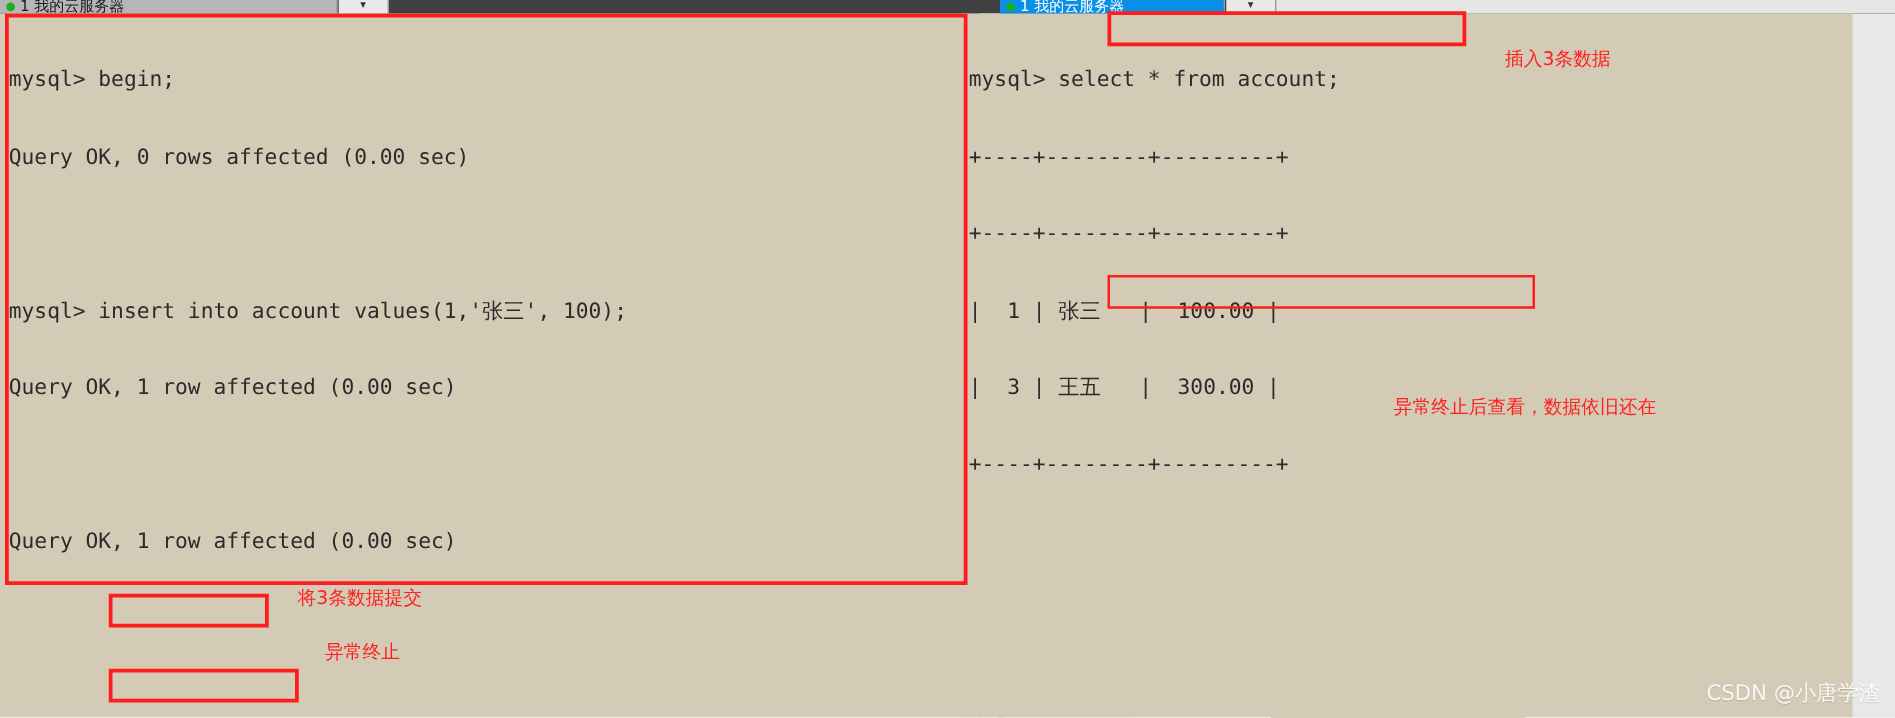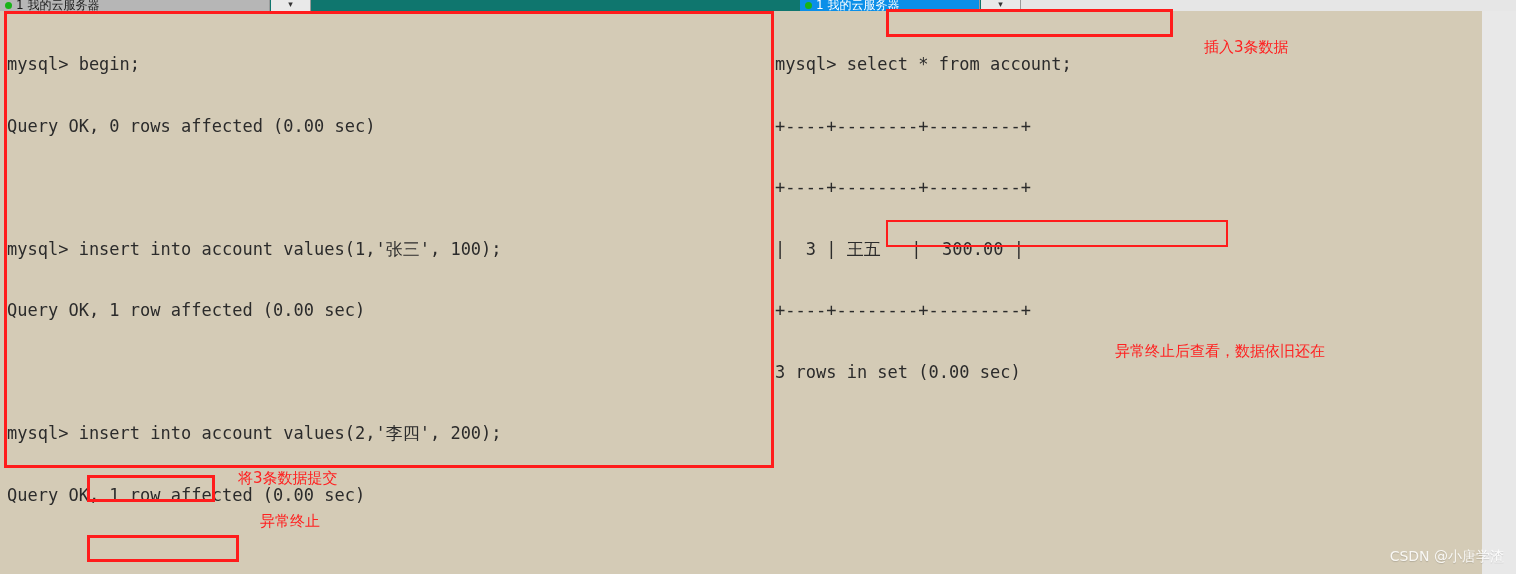--- a/index.html
+++ b/index.html
@@ -14,21 +14,21 @@
     position: relative;
     width: 1516px; height: 574px;
     background: #e8e8e8;
     overflow: hidden;
   }
 
   
   .tabstrip {
     position: absolute; left: 0; top: 0;
     width: 1516px; height: 11px;
-    background: #0f766e;
+    background: #404040;
     overflow: hidden;
   }
   .tab {
     position: absolute; top: 0; height: 11px;
     font-family: "DejaVu Sans", sans-serif;
     font-size: 12px;
     line-height: 11px;
     color: #1a1a1a;
     white-space: nowrap;
     overflow: hidden;
@@ -128,21 +128,21 @@
     white-space: nowrap;
     font-weight: 500;
     text-align: center;
   }
 
   
   .watermark {
     position: absolute;
     right: 12px; bottom: 8px;
     font-family: "DejaVu Sans", sans-serif;
-    font-size: 14px;
+    font-size: 17px;
     color: #ffffff;
     opacity: 0.85;
     text-shadow: 0 1px 1px rgba(0,0,0,0.18);
     white-space: nowrap;
   }
 </style>
 </head>
 <body>
 
 <div id="app">
@@ -164,21 +164,20 @@
   </div>
 
   <div class="pane pane-left">
     <div class="term">
       <div class="line">mysql&gt; begin;</div>
       <div class="line">Query OK, 0 rows affected (0.00 sec)</div>
       <div class="blank">&nbsp;</div>
       <div class="line">mysql&gt; insert into account values(1,'张三', 100);</div>
       <div class="line">Query OK, 1 row affected (0.00 sec)</div>
       <div class="blank">&nbsp;</div>
-      <div class="line">mysql&gt; insert into account values(2,'李四', 200);</div>
       <div class="line">Query OK, 1 row affected (0.00 sec)</div>
       <div class="blank">&nbsp;</div>
       
       
       
       
       
       
       
       
@@ -200,23 +199,23 @@
     <div class="sb-thumb"></div>
   </div>
 
   <div class="pane-right-border"></div>
 
   <div class="pane pane-right">
     <div class="term">
       <div class="line">mysql&gt; select * from account;</div>
       <div class="line">+----+--------+---------+</div>
       <div class="line">+----+--------+---------+</div>
+      <div class="line">|  1 | 张三   |  100.00 |</div>
       <div class="line">|  3 | 王五   |  300.00 |</div>
       <div class="line">+----+--------+---------+</div>
-      <div class="line">3 rows in set (0.00 sec)</div>
       
       
       
       
       
       
       
       
       
       
@@ -230,21 +229,21 @@
   <div class="redbox" style="left:87px; top:475px; width:128px; height:27px;"></div>
 
   <div class="redbox" style="left:87px; top:535px; width:152px; height:27px;"></div>
 
   <div class="redbox" style="left:886px; top:9px; width:287px; height:28px;"></div>
 
   <div class="redbox redbox-thin" style="left:886px; top:220px; width:342px; height:27px;"></div>
 
   <div class="anno" style="left:1204px; top:38px;">插入3条数据</div>
 
-  <div class="anno" style="left:1115px; top:342px;font-family:Liberation Serif, serif;">异常终止后查看，数据依旧还在</div>
+  <div class="anno" style="left:1115px; top:316px;font-family:Liberation Serif, serif;">异常终止后查看，数据依旧还在</div>
 
   <div class="anno" style="left:238px; top:469px;">将3条数据提交</div>
 
   <div class="anno" style="left:260px; top:512px;">异常终止</div>
 
   <div class="watermark">CSDN @小唐学渣</div>
 
 </div>
 
 </body></html>

